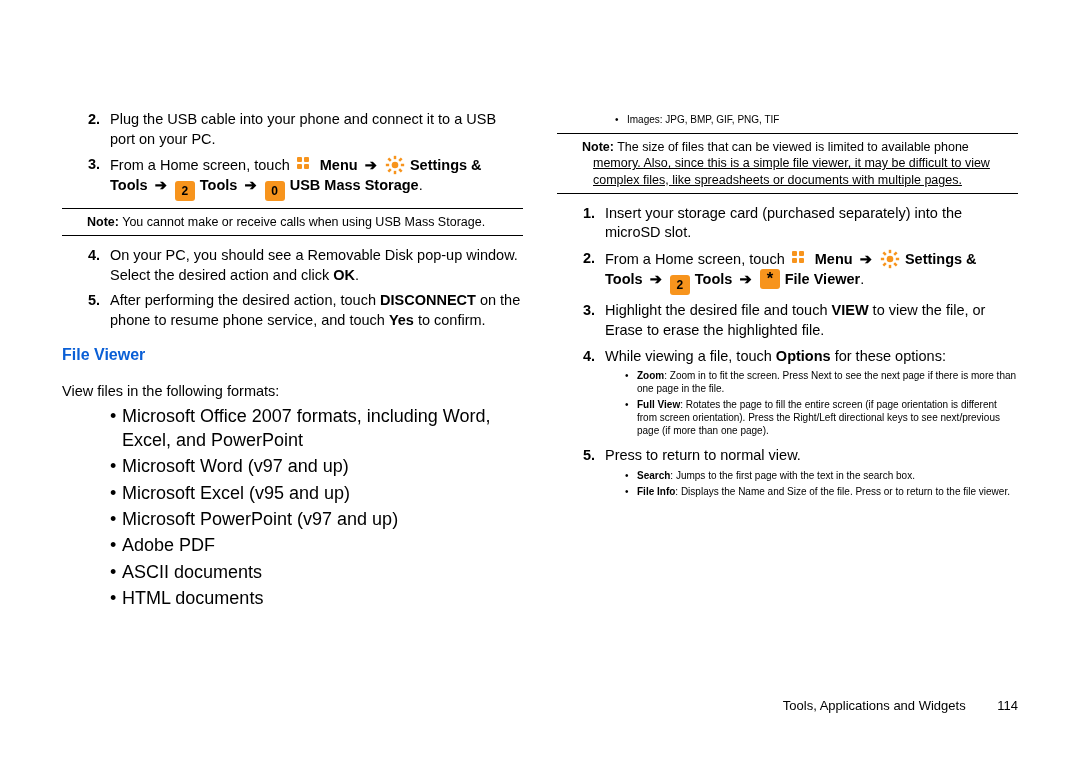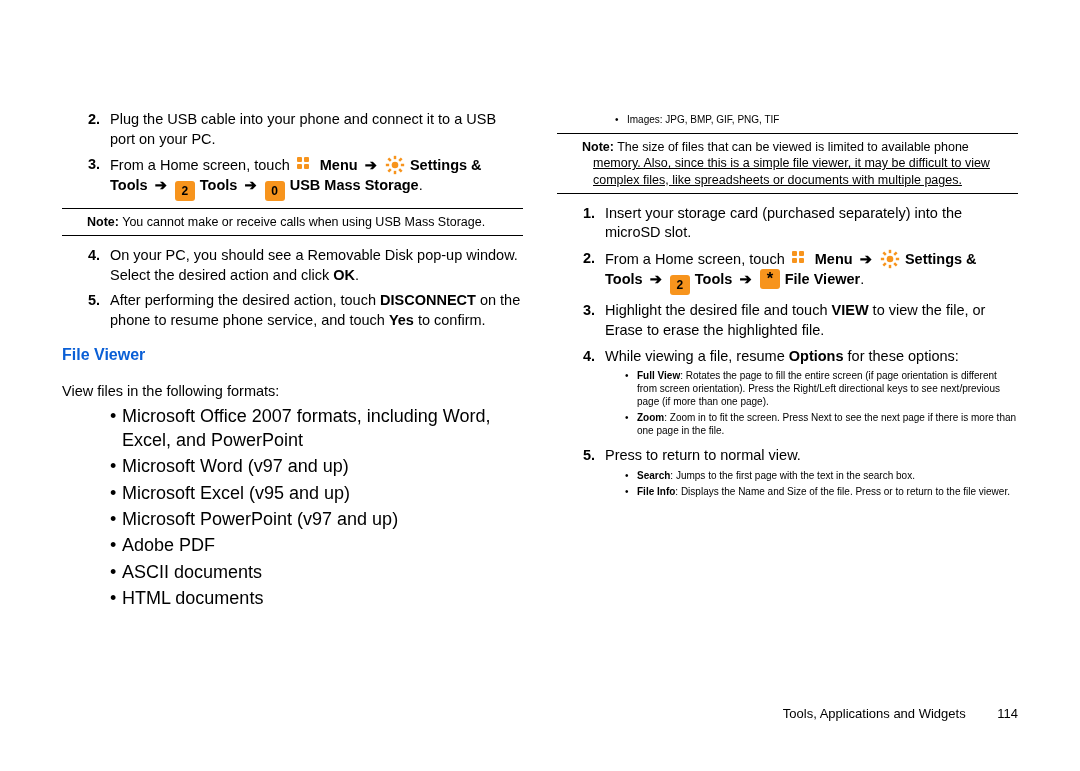--- a/index.html
+++ b/index.html
@@ -106,21 +106,21 @@
     background:#f7941d; border-radius:3px; text-align:center;
     font-weight:bold; font-size:12px; line-height:20px; color:#000;
     width:20px; height:20px;
   }
   .icon.star { background:#f7941d; border-radius:3px; position:relative; }
   .icon.star svg{ width:20px;height:20px; }
   .arrow { font-weight:bold; padding:0 3px; }
   .footer {
     position:absolute;
     right: 62px;
-    bottom: 48px;
+    bottom: 56px;
     font-size: 13px;
   }
   .footer .pg { display:inline-block; margin-left:28px; }
 </style>
 </head>
 <body>
 
 <div class="page">
   <div class="cols">
 
@@ -254,24 +254,24 @@
       <div class="ol-item">
         <div class="ol-num">3.</div>
         <div class="ol-body">
           <span>Highlight the desired file and touch </span><span class="b">VIEW</span><span> to view the file, or Erase to erase the highlighted file.</span>
         </div>
       </div>
 
       <div class="ol-item">
         <div class="ol-num">4.</div>
         <div class="ol-body">
-          <span>While viewing a file, resume </span><span class="b">Options</span><span> for these options:</span>
+          <span>While viewing a file, touch </span><span class="b">Options</span><span> for these options:</span>
           <ul class="opts">
+            <li><span class="b">Zoom</span><span>: Zoom in to fit the screen. Press Next to see the next page if there is more than one page in the file.</span></li>
             <li><span class="b">Full View</span><span>: Rotates the page to fill the entire screen (if page orientation is different from screen orientation). Press the Right/Left directional keys to see next/previous page (if more than one page).</span></li>
-            <li><span class="b">Zoom</span><span>: Zoom in to fit the screen. Press Next to see the next page if there is more than one page in the file.</span></li>
           </ul>
         </div>
       </div>
 
       <div class="ol-item">
         <div class="ol-num">5.</div>
         <div class="ol-body">
           <span>Press to return to normal view.</span>
           <ul class="opts">
             <li><span class="b"> Search</span><span>: Jumps to the first page with the text  in the search box.</span></li>

